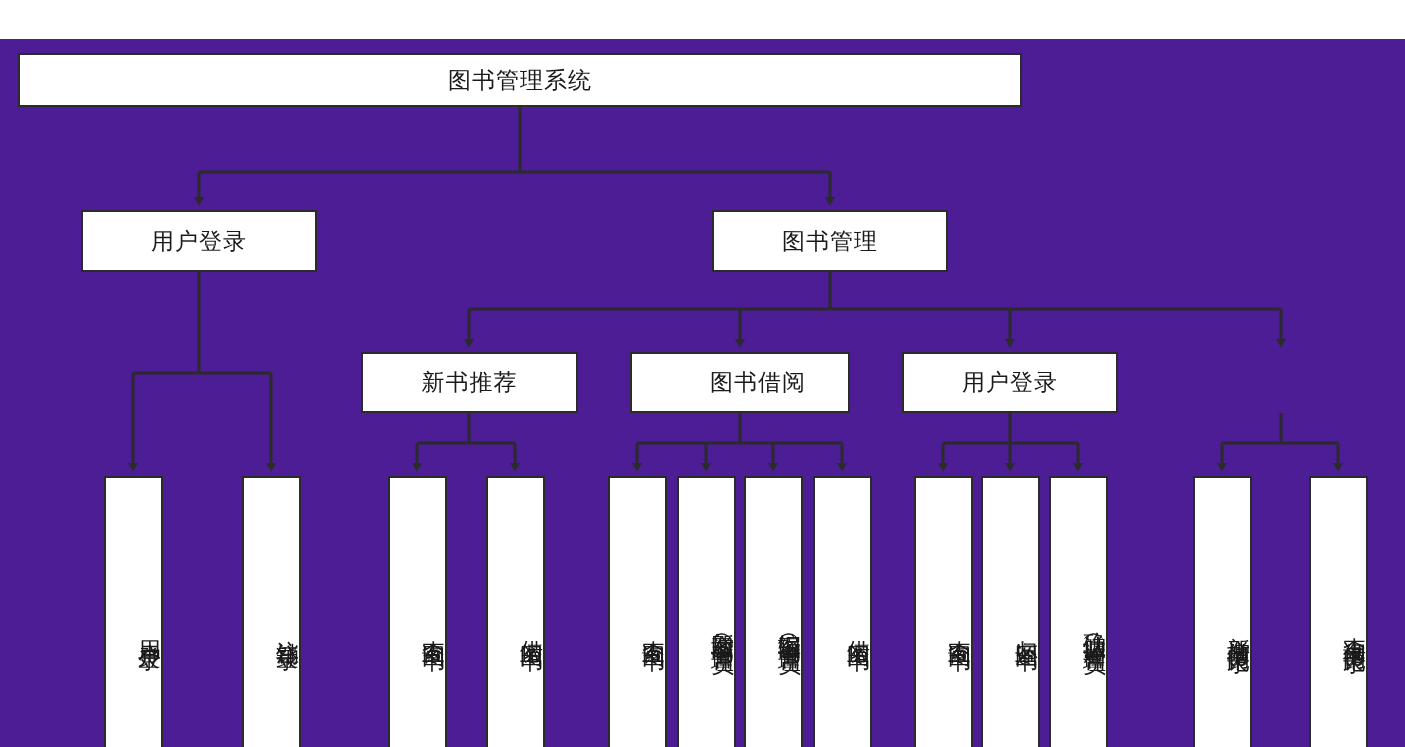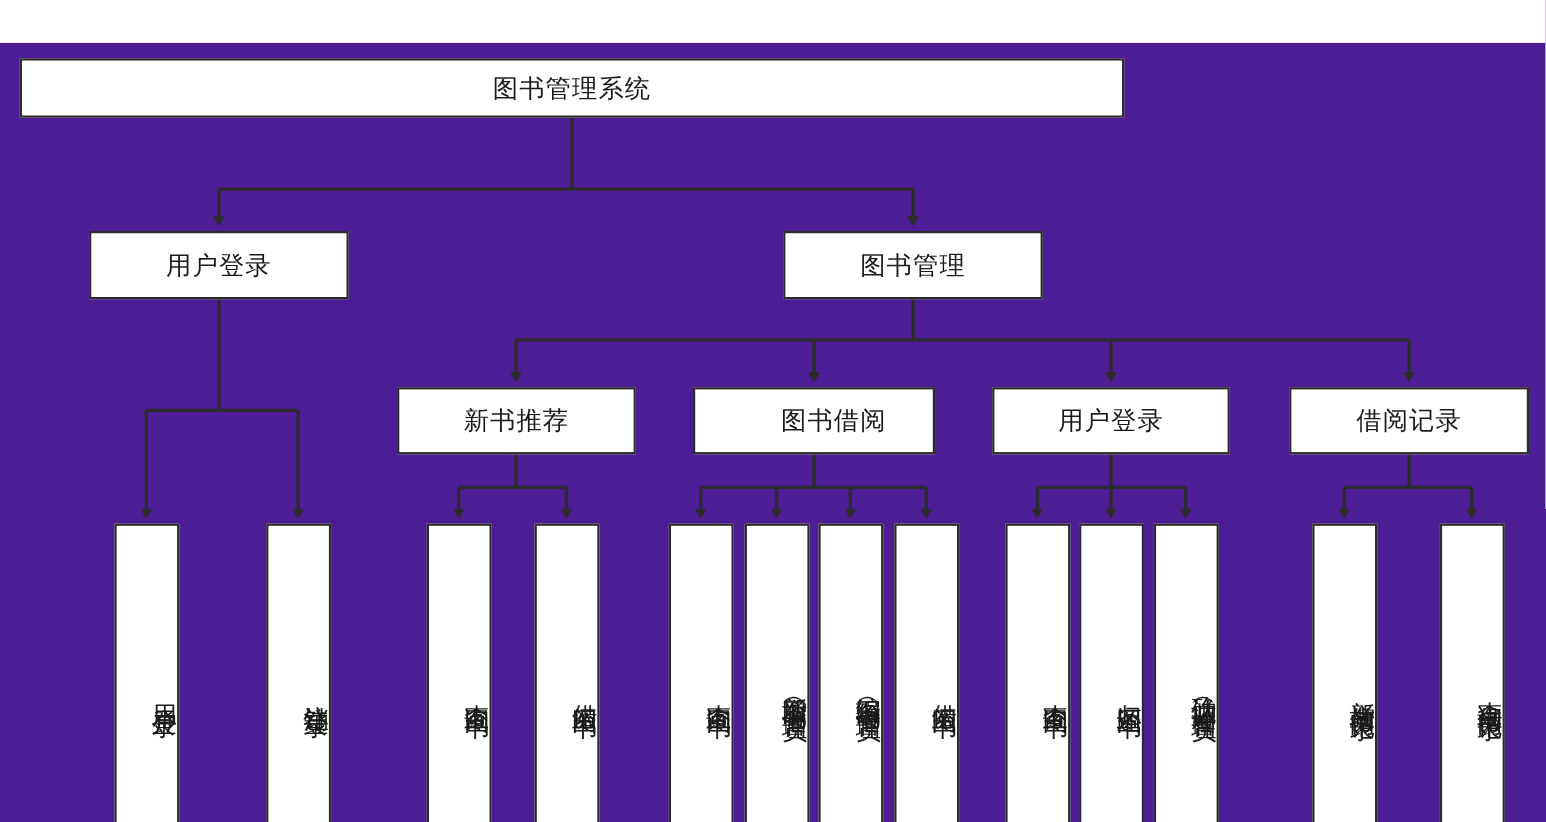--- a/index.html
+++ b/index.html
@@ -131,23 +131,20 @@
 
   <div class="node horiz" style="left:361px; top:313px; width:217px; height:61px;text-align:center;">
     <span>新书推荐</span>
   </div>
   <div class="node horiz" style="left:630px; top:313px; width:220px; height:61px;padding-left:36px;">
     <span>图书借阅</span>
   </div>
   <div class="node horiz" style="left:902px; top:313px; width:216px; height:61px;">
     <span>用户登录</span>
   </div>
-  <div class="node horiz" style="left:1172px; top:313px; width:218px; height:61px;">
-    <span>借阅记录</span>
-  </div>
 
   <div class="node vert" style="left:104px; top:437px; width:59px; height:297px;">
     <span class="vtext">用户登录</span>
   </div>
   <div class="node vert" style="left:242px; top:437px; width:59px; height:297px;">
     <span class="vtext">注销登录</span>
   </div>
 
   <div class="node vert" style="left:388px; top:437px; width:59px; height:297px;">
     <span class="vtext">查询图书</span>

